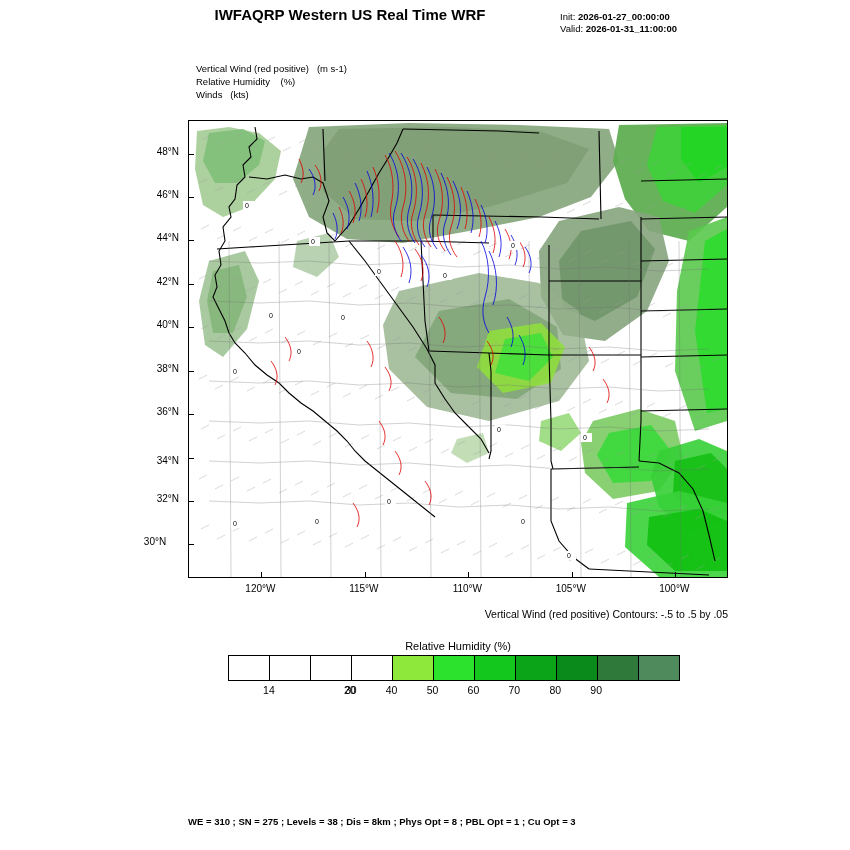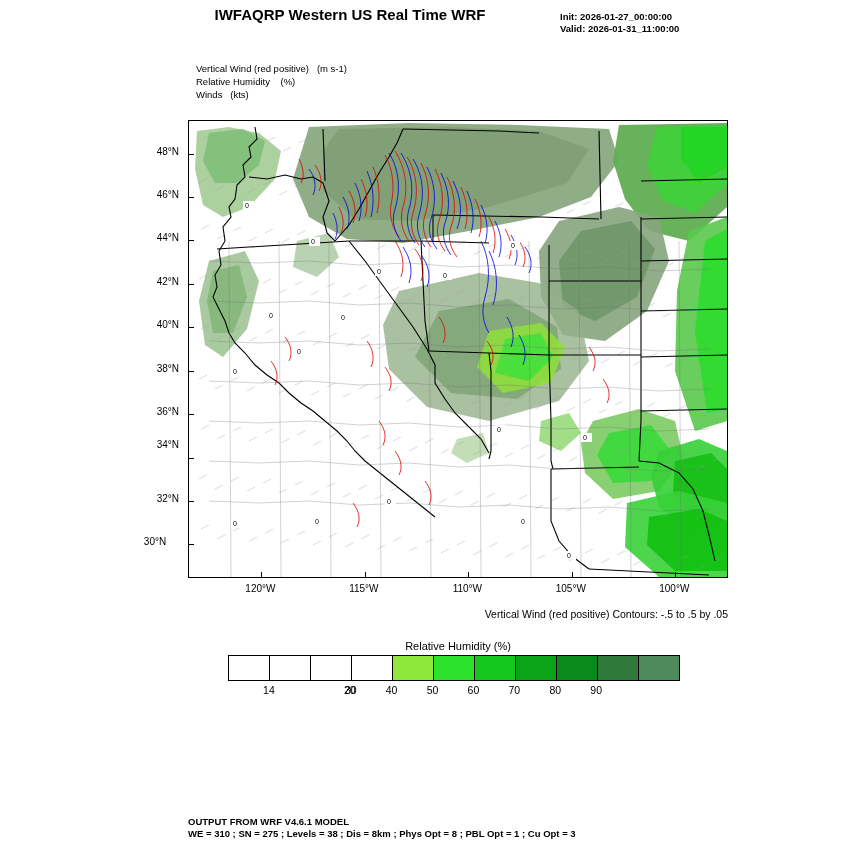--- a/index.html
+++ b/index.html
@@ -23,21 +23,21 @@
     text-align: center;
     font-size: 15px;
     font-weight: bold;
   }
   #init-block {
     left: 560px; top: 11px;
     font-size: 9.5px;
     line-height: 12px;
     font-weight: bold;
   }
-  #init-block .lbl { font-weight: bold; }
+  #init-block .lbl { font-weight: normal; }
 
   
   #fieldlist {
     left: 196px; top: 62px;
     font-size: 9.5px;
     line-height: 13px;
   }
   #fieldlist .row { white-space: pre; }
 
   
@@ -129,21 +129,21 @@
 
 <div id="fieldlist" class="abs">
   <div class="row">Vertical Wind (red positive)   (m s-1)</div>
   <div class="row">Relative Humidity    (%)</div>
   <div class="row">Winds   (kts)</div>
 </div>
 
 <div id="yaxis" class="abs">
     <div class="ytick" style="top: 416.429px; text-align: center;">30°N</div>
     <div class="ytick" style="top: 373px;">32°N</div>
-    <div class="ytick" style="top: 319px;">34°N</div>
+    <div class="ytick" style="top: 335px;">34°N</div>
     <div class="ytick" style="top: 286.143px;">36°N</div>
     <div class="ytick" style="top: 242.714px;">38°N</div>
     <div class="ytick" style="top: 199.286px;">40°N</div>
     <div class="ytick" style="top: 155.857px;">42°N</div>
     <div class="ytick" style="top: 112.429px;">44°N</div>
     <div class="ytick" style="top: 69px;">46°N</div>
     <div class="ytick" style="top: 25.5714px;">48°N</div>
   </div>
 
 <div id="mapframe" class="abs">
@@ -404,21 +404,20 @@
     <span style="left: 122.727px;">30</span>
     <span style="left: 163.636px;">40</span>
     <span style="left: 204.545px;">50</span>
     <span style="left: 245.455px;">60</span>
     <span style="left: 286.364px;">70</span>
     <span style="left: 327.273px;">80</span>
     <span style="left: 368.182px;">90</span>
   </div>
 
 <div id="footer" class="abs">
-  <div>OUTPUT FROM WRF V4.6.1 MODEL</div>
   <div>WE = 310 ; SN = 275 ; Levels = 38 ; Dis = 8km ; Phys Opt = 8 ; PBL Opt = 1 ; Cu Opt = 3</div>
 </div>
 
 <div class="tickmark" style="left: 189px; top: 544.429px; width: 5px; height: 1px;"></div>
 <div class="tickmark" style="left: 189px; top: 501px; width: 5px; height: 1px;"></div>
 <div class="tickmark" style="left: 189px; top: 457.571px; width: 5px; height: 1px;"></div>
 <div class="tickmark" style="left: 189px; top: 414.143px; width: 5px; height: 1px;"></div>
 <div class="tickmark" style="left: 189px; top: 370.714px; width: 5px; height: 1px;"></div>
 <div class="tickmark" style="left: 189px; top: 327.286px; width: 5px; height: 1px;"></div>
 <div class="tickmark" style="left: 189px; top: 283.857px; width: 5px; height: 1px;"></div>

